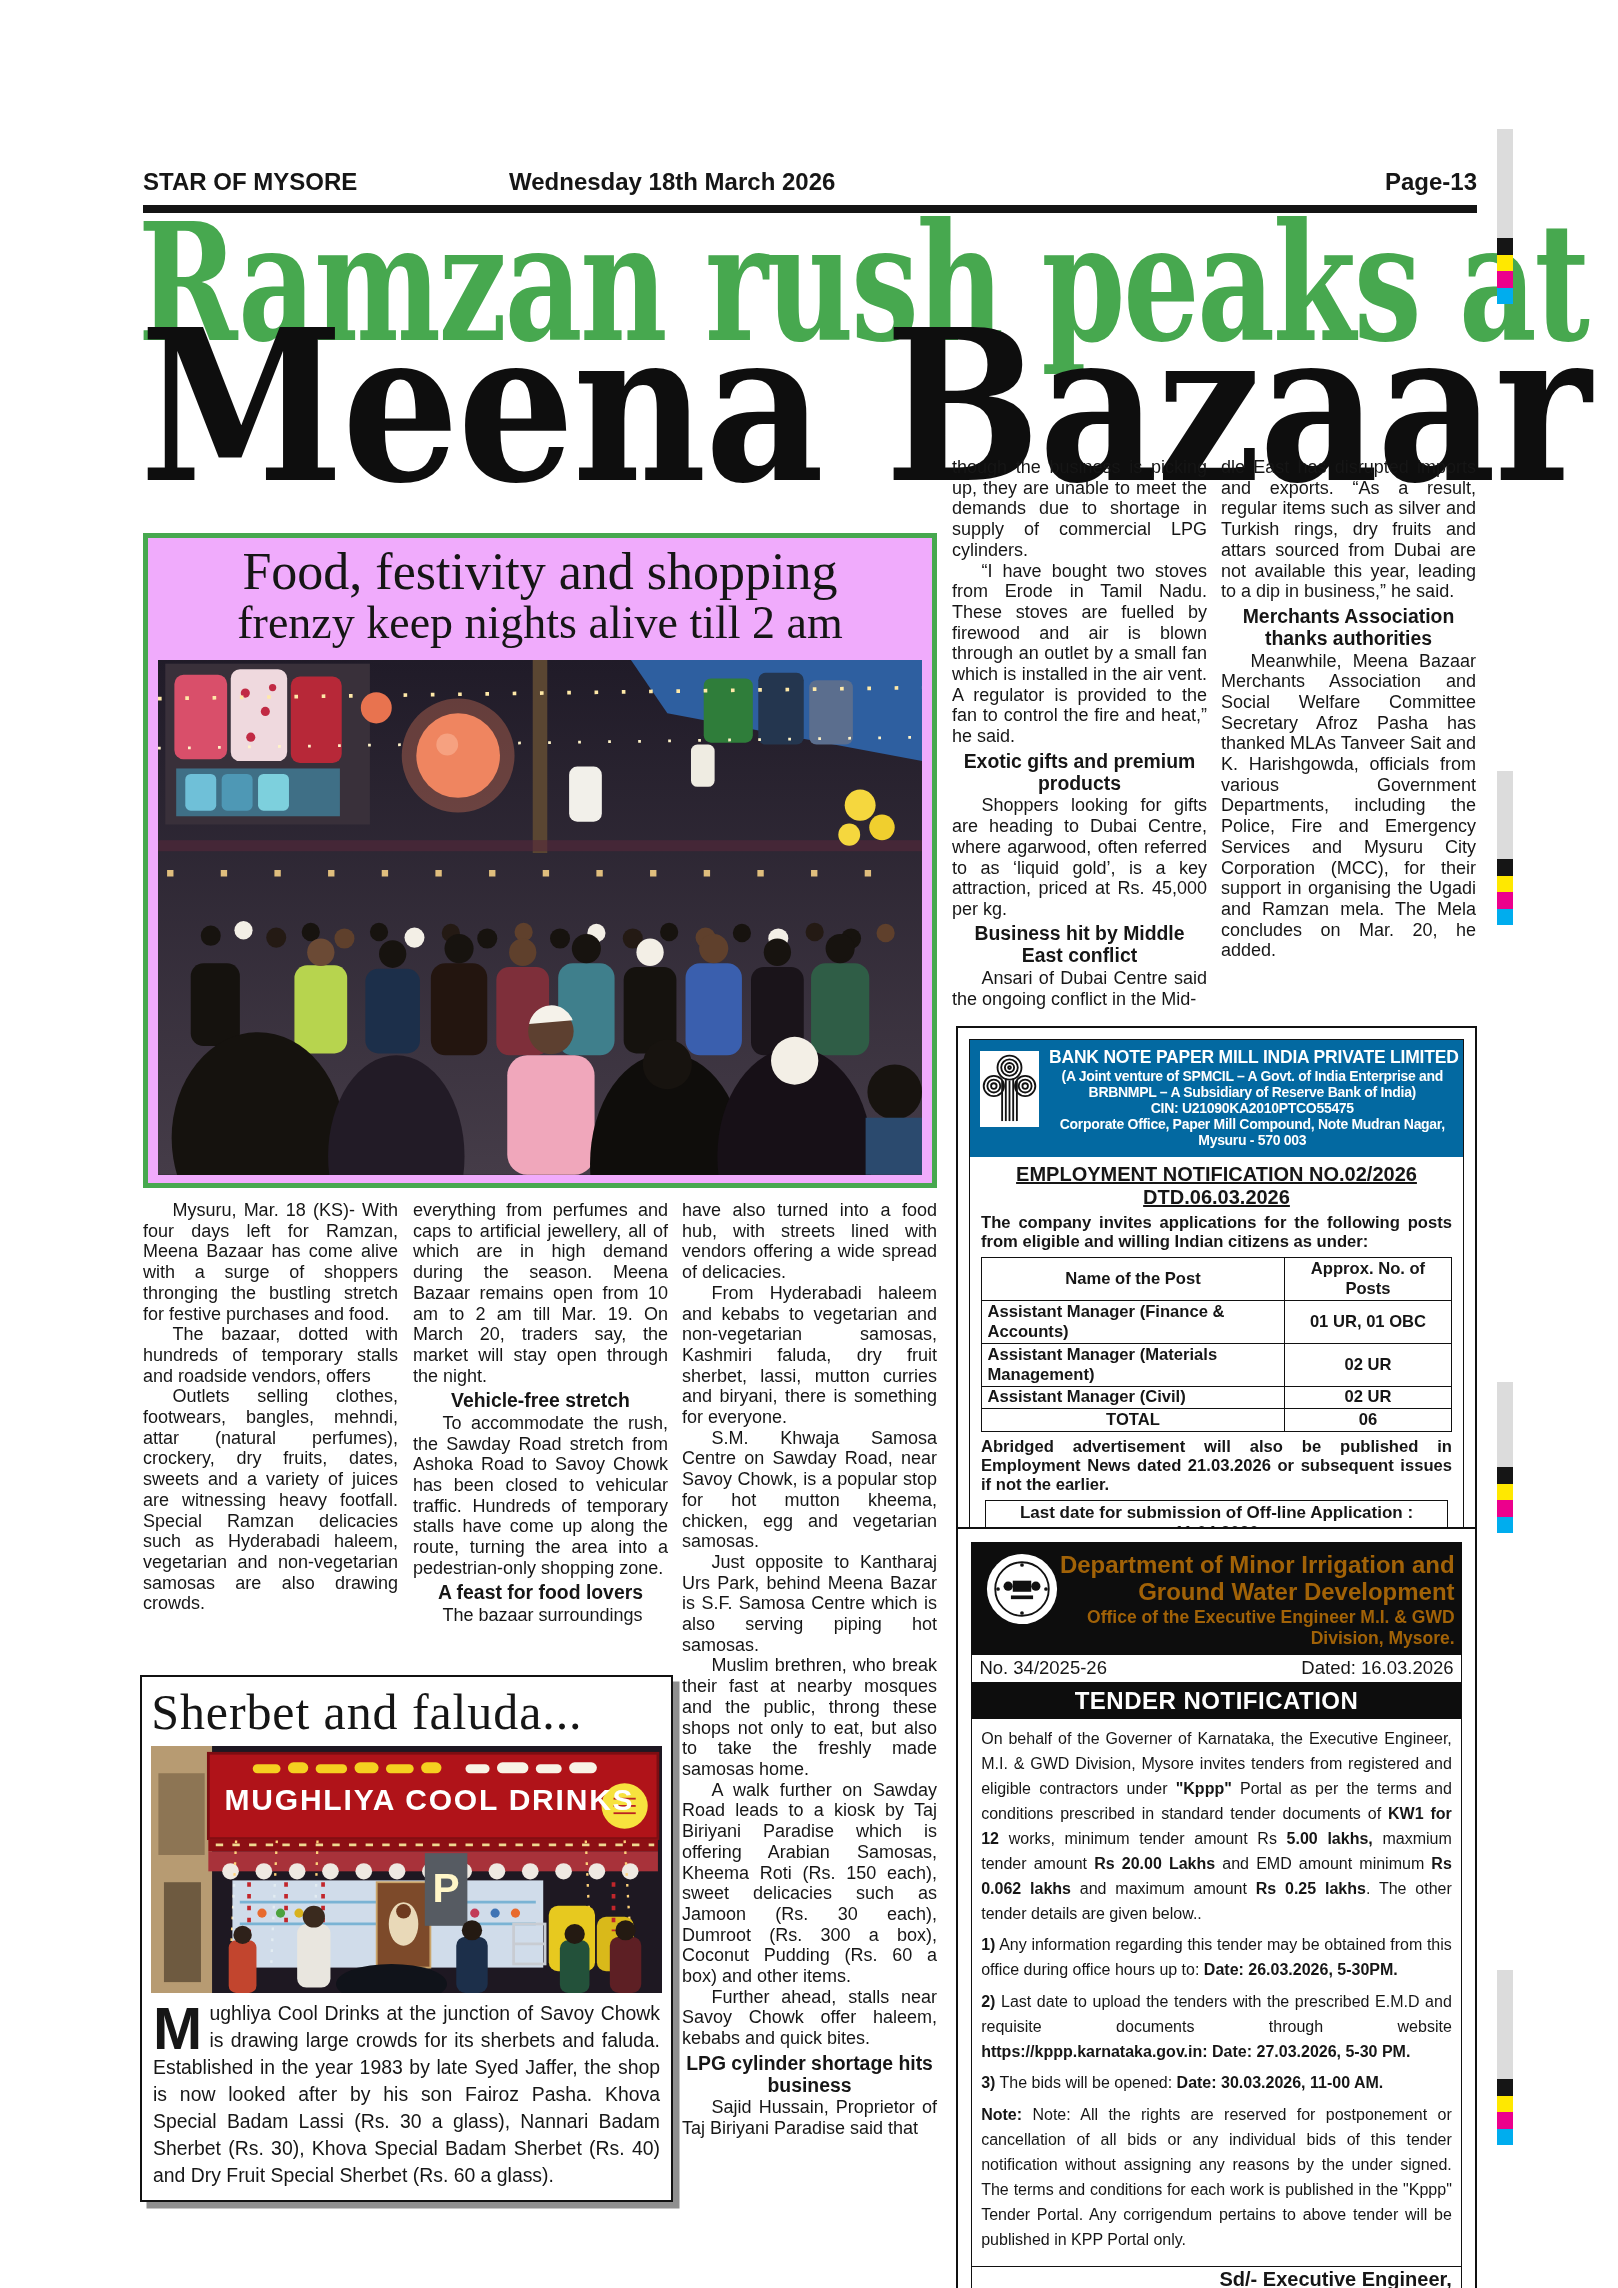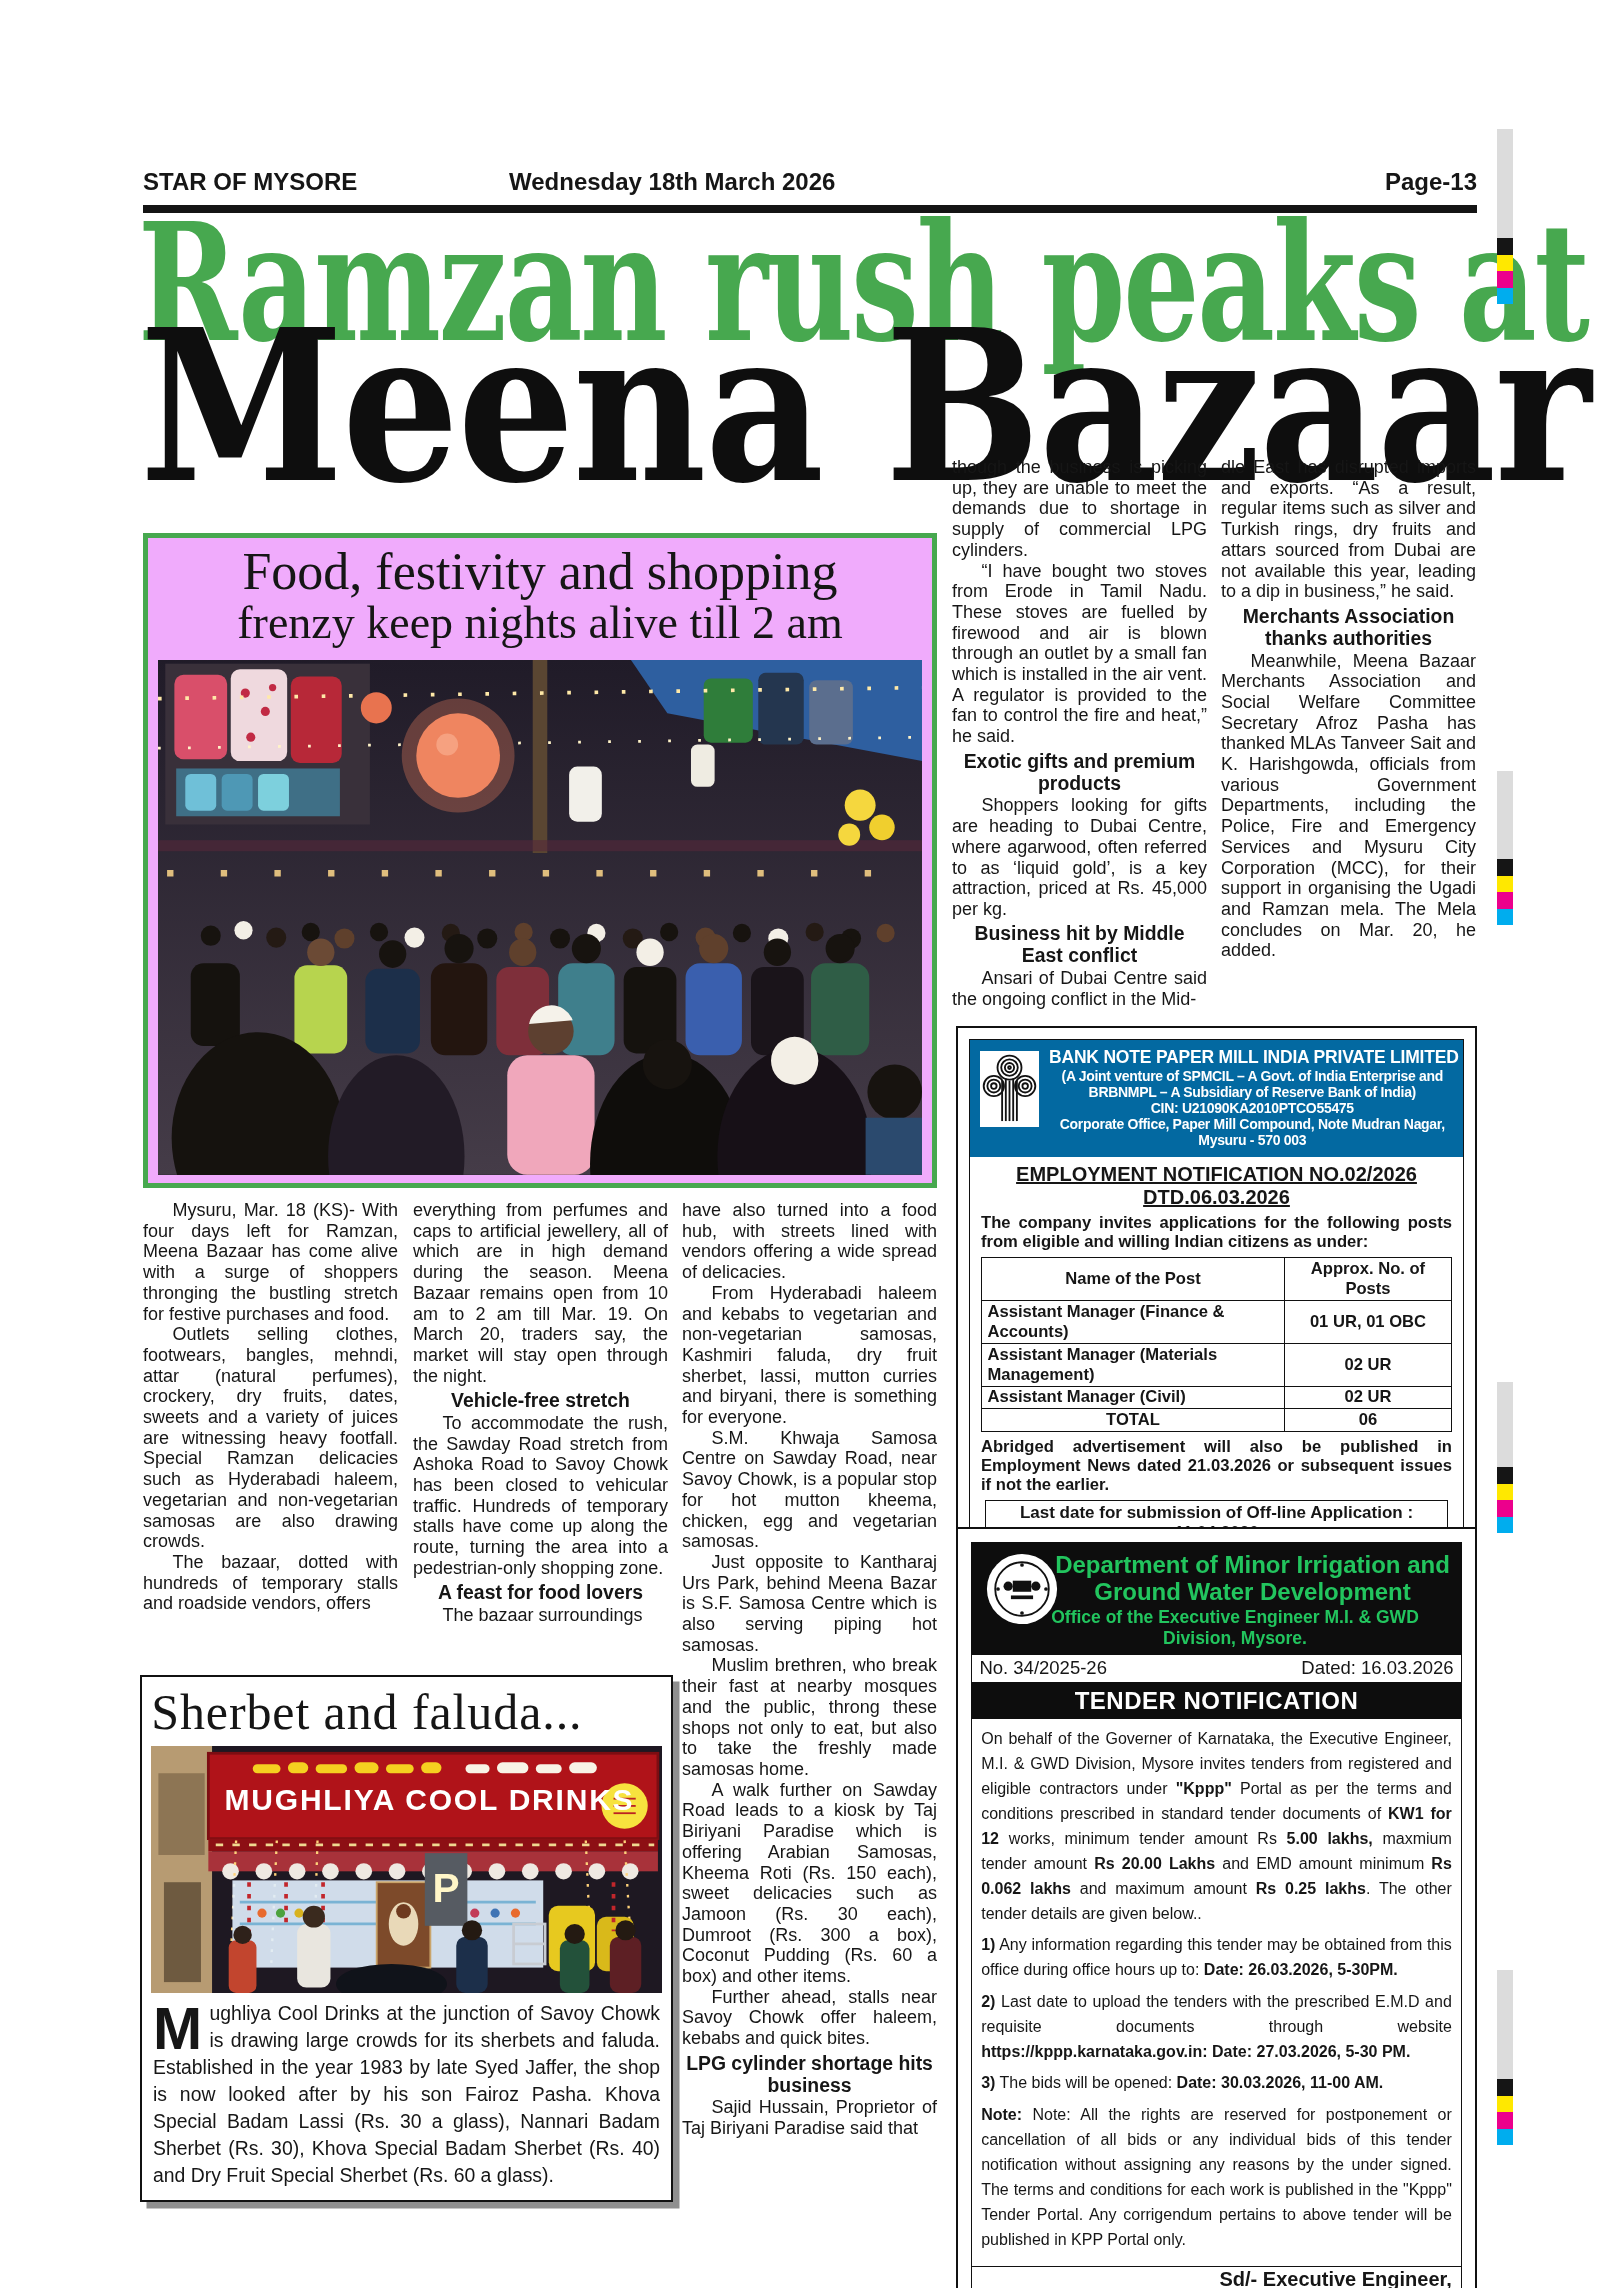--- a/index.html
+++ b/index.html
@@ -61,21 +61,21 @@
   .bn td:last-child{text-align:center;width:155px;font-weight:bold;}
   .bn tr:last-child td:first-child{text-align:center;}
   .bn-abr{font-weight:bold;font-size:16.6px;line-height:19.4px;text-align:justify;}
   .bn-last{border:1.8px solid #111;margin:5.5px 3.7px;padding:1.8px 3.7px;font-weight:bold;font-size:17px;text-align:center;}
   .bn-further{font-weight:bold;font-size:17.5px;margin-top:2.8px;white-space:nowrap;display:inline-block;
               transform:scaleX(.76);transform-origin:0 50%;}
   .bn-int{font-size:15px;line-height:17.5px;margin-top:0.9px;text-align:justify;color:#222;}
   
   .tender{position:absolute;left:956px;top:1527px;width:521px;box-sizing:border-box;border:2.8px solid #111;
           background:#fff;padding:13px;}
-  .td-head{position:relative;background:#0d0d0d;color:#22c55e;text-align:center;padding:9.2px 7.4px 5.5px;}
+  .td-head{position:relative;background:#0d0d0d;color:#a16207;text-align:right;padding:9.2px 7.4px 5.5px;}
   .td-seal{position:absolute;left:14.8px;top:11px;width:72px;height:72px;}
   .td-t{font-weight:bold;font-size:24px;line-height:27px;padding-left:72px;}
   .td-office{font-weight:bold;font-size:17.5px;margin-top:2px;padding-left:37px;}
   .td-bar1{display:flex;justify-content:space-between;border-left:1.8px solid #111;border-right:1.8px solid #111;
            padding:2.8px 7.4px;font-size:18.5px;background:#fff;}
   .td-bar2{background:#0d0d0d;color:#fff;text-align:center;font-weight:bold;font-size:24px;
            padding:4.6px 0;letter-spacing:0.5px;}
   .td-body{border:1.8px solid #111;border-top:none;padding:6.5px 9.2px 7.4px;}
   .tp{font-size:16px;line-height:25px;text-align:justify;margin:0 0 6.5px;}
   .td-sig{position:relative;text-align:right;font-weight:bold;font-size:20px;line-height:24px;margin-top:1.8px;}
@@ -210,22 +210,22 @@
           <circle cx="810" cy="470" r="30" fill="#17130f"></circle>
           <rect x="778" y="498" width="62" height="62" fill="#2b4a6e"></rect>
         </g>
       </svg>
     </div>
   </div>
 
   <div class="col c1">
 
   <div class="blk" data-kind="p">Mysuru, Mar. 18 (KS)- With four days left for Ramzan, Meena Bazaar has come alive with a surge of shoppers thronging the bustling stretch for festive purchases and food.</div>
+      <div class="blk" data-kind="p">The bazaar, dotted with hundreds of temporary stalls and roadside vendors, offers</div>
       <div class="blk" data-kind="p">Outlets selling clothes, footwears, bangles, mehndi, attar (natural perfumes), crockery, dry fruits, dates, sweets and a variety of juices are witnessing heavy footfall. Special Ramzan delicacies such as Hyderabadi haleem, vegetarian and non-vegetarian samosas are also drawing crowds.</div>
-      <div class="blk" data-kind="p">The bazaar, dotted with hundreds of temporary stalls and roadside vendors, offers</div>
     </div>
   <div class="col c2">
 
   <div class="blk" data-kind="p0">everything from perfumes and caps to artificial jewellery, all of which are in high demand during the season. Meena Bazaar remains open from 10 am to 2 am till Mar. 19. On March 20, traders say, the market will stay open through the night.</div>
       <div class="blk" data-kind="h">Vehicle-free stretch</div>
       <div class="blk" data-kind="p">To accommodate the rush, the Sawday Road stretch from Ashoka Road to Savoy Chowk has been closed to vehicular traffic. Hundreds of temporary stalls have come up along the route, turning the area into a pedestrian-only shopping zone.</div>
       <div class="blk" data-kind="h">A feast for food lovers</div>
       <div class="blk" data-kind="p">The bazaar surroundings</div>
     </div>
   <div class="col c3">

